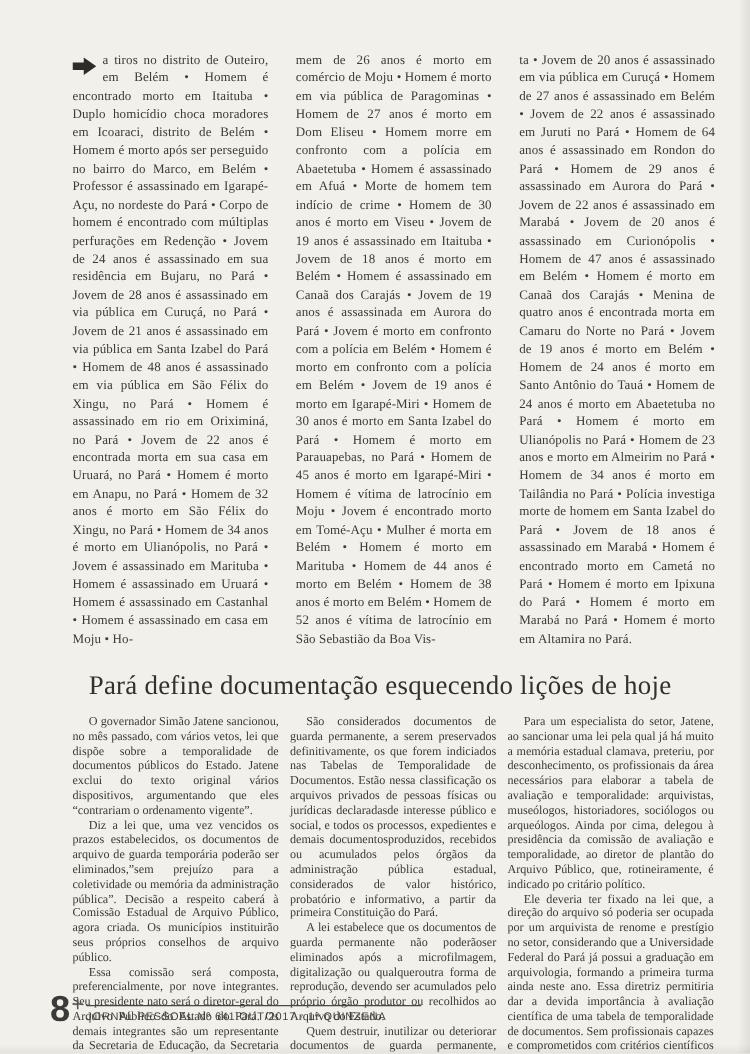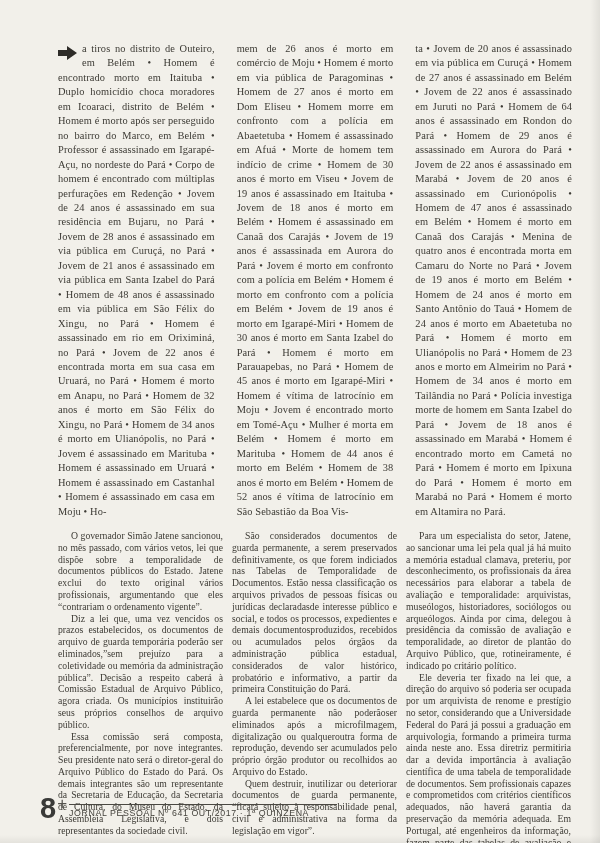--- a/index.html
+++ b/index.html
@@ -135,24 +135,25 @@
       </span><span>a tiros no distrito de Outeiro, em Belém • Homem é encontrado morto em Itaituba • Duplo homicídio choca moradores em Icoaraci, distrito de Belém • Homem é morto após ser perseguido no bairro do Marco, em Belém • Professor é assassinado em Igarapé-Açu, no nordeste do Pará • Corpo de homem é encontrado com múltiplas perfurações em Redenção • Jovem de 24 anos é assassinado em sua residência em Bujaru, no Pará • Jovem de 28 anos é assassinado em via pública em Curuçá, no Pará • Jovem de 21 anos é assassinado em via pública em Santa Izabel do Pará • Homem de 48 anos é assassinado em via pública em São Félix do Xingu, no Pará • Homem é assassinado em rio em Oriximiná, no Pará • Jovem de 22 anos é encontrada morta em sua casa em Uruará, no Pará • Homem é morto em Anapu, no Pará • Homem de 32 anos é morto em São Félix do Xingu, no Pará • Homem de 34 anos é morto em Ulianópolis, no Pará • Jovem é assassinado em Marituba • Homem é assassinado em Uruará • Homem é assassinado em Castanhal • Homem é assassinado em casa em Moju • Ho-</span>
     </div>
     <div class="ticker-col">
       <span>mem de 26 anos é morto em comércio de Moju • Homem é morto em via pública de Paragominas • Homem de 27 anos é morto em Dom Eliseu • Homem morre em confronto com a polícia em Abaetetuba • Homem é assassinado em Afuá • Morte de homem tem indício de crime • Homem de 30 anos é morto em Viseu • Jovem de 19 anos é assassinado em Itaituba • Jovem de 18 anos é morto em Belém • Homem é assassinado em Canaã dos Carajás • Jovem de 19 anos é assassinada em Aurora do Pará • Jovem é morto em confronto com a polícia em Belém • Homem é morto em confronto com a polícia em Belém • Jovem de 19 anos é morto em Igarapé-Miri • Homem de 30 anos é morto em Santa Izabel do Pará • Homem é morto em Parauapebas, no Pará • Homem de 45 anos é morto em Igarapé-Miri • Homem é vítima de latrocínio em Moju • Jovem é encontrado morto em Tomé-Açu • Mulher é morta em Belém • Homem é morto em Marituba • Homem de 44 anos é morto em Belém • Homem de 38 anos é morto em Belém • Homem de 52 anos é vítima de latrocínio em São Sebastião da Boa Vis-</span>
     </div>
     <div class="ticker-col">
       <span>ta • Jovem de 20 anos é assassinado em via pública em Curuçá • Homem de 27 anos é assassinado em Belém • Jovem de 22 anos é assassinado em Juruti no Pará • Homem de 64 anos é assassinado em Rondon do Pará • Homem de 29 anos é assassinado em Aurora do Pará • Jovem de 22 anos é assassinado em Marabá • Jovem de 20 anos é assassinado em Curionópolis • Homem de 47 anos é assassinado em Belém • Homem é morto em Canaã dos Carajás • Menina de quatro anos é encontrada morta em Camaru do Norte no Pará • Jovem de 19 anos é morto em Belém • Homem de 24 anos é morto em Santo Antônio do Tauá • Homem de 24 anos é morto em Abaetetuba no Pará • Homem é morto em Ulianópolis no Pará • Homem de 23 anos e morto em Almeirim no Pará • Homem de 34 anos é morto em Tailândia no Pará • Polícia investiga morte de homem em Santa Izabel do Pará • Jovem de 18 anos é assassinado em Marabá • Homem é encontrado morto em Cametá no Pará • Homem é morto em Ipixuna do Pará • Homem é morto em Marabá no Pará • Homem é morto em Altamira no Pará.</span>
     </div>
   </div>
 
+  <h1 class="headline">Pará define documentação esquecendo lições de hoje</h1>
 
   <div class="article-cols">
     <div class="article-col">
-      <p>O governador Simão Jatene sancionou, no mês passado, com vários vetos, lei que dispõe sobre a temporalidade de documentos públicos do Estado. Jatene exclui do texto original vários profissionais, argumentando que eles “contrariam o ordenamento vigente”.</p>
+      <p>O governador Simão Jatene sancionou, no mês passado, com vários vetos, lei que dispõe sobre a temporalidade de documentos públicos do Estado. Jatene exclui do texto original vários dispositivos, argumentando que eles “contrariam o ordenamento vigente”.</p>
       <p>Diz a lei que, uma vez vencidos os prazos estabelecidos, os documentos de arquivo de guarda temporária poderão ser eliminados,”sem prejuízo para a coletividade ou memória da administração pública”. Decisão a respeito caberá à Comissão Estadual de Arquivo Público, agora criada. Os municípios instituirão seus próprios conselhos de arquivo público.</p>
       <p>Essa comissão será composta, preferencialmente, por nove integrantes. Seu presidente nato será o diretor-geral do Arquivo Público do Estado do Pará. Os demais integrantes são um representante da Secretaria de Educação, da Secretaria de Cultura, do Museu do Estado, da Assembleia Legislativa, e dois representantes da sociedade civil.</p>
 
     </div>
     <div class="article-col">
       <p>São considerados documentos de guarda permanente, a serem preservados definitivamente, os que forem indiciados nas Tabelas de Temporalidade de Documentos. Estão nessa classificação os arquivos privados de pessoas físicas ou jurídicas declaradasde interesse público e social, e todos os processos, expedientes e demais documentosproduzidos, recebidos ou acumulados pelos órgãos da administração pública estadual, considerados de valor histórico, probatório e informativo, a partir da primeira Constituição do Pará.</p>
       <p>A lei estabelece que os documentos de guarda permanente não poderãoser eliminados após a microfilmagem, digitalização ou qualqueroutra forma de reprodução, devendo ser acumulados pelo próprio órgão produtor ou recolhidos ao Arquivo do Estado.</p>
       <p>Quem destruir, inutilizar ou deteriorar documentos de guarda permanente, “ficará sujeito à responsabilidade penal, civil e administrativa na forma da legislação em vigor”.</p>
 
     </div>

